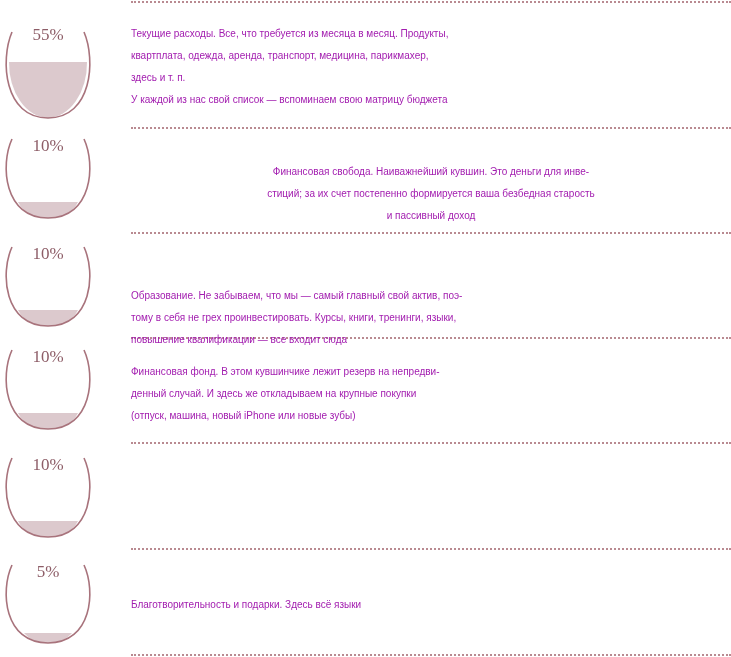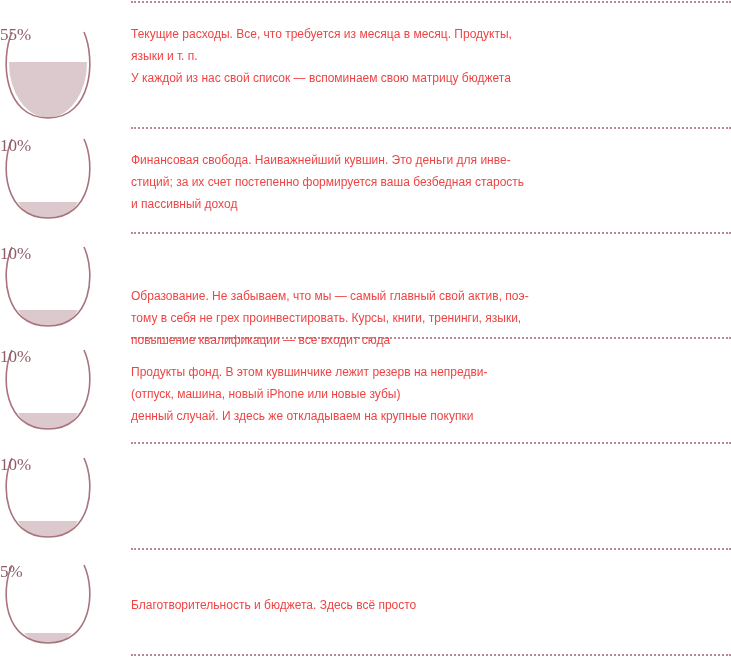--- a/index.html
+++ b/index.html
@@ -1,22 +1,22 @@
 <!DOCTYPE html>
 <html><head>
   <meta charset="utf-8">
   <style>
     html, body { margin: 0; padding: 0; background: #ffffff; }
     body { width: 731px; height: 657px; position: relative; overflow: hidden; font-family: "Liberation Sans", "DejaVu Sans", sans-serif; }
     .dots { position: absolute; left: 131px; right: 0; height: 0; border-top: 2px dotted #b98a91; }
     .row { position: absolute; left: 0; width: 731px; }
     .jar { position: absolute; left: 0; top: 0; width: 96px; height: 100px; }
     .jar svg { position: absolute; left: 0; top: 0; }
-    .pct { position: absolute; left: 0; width: 96px; text-align: left; font-family: "Liberation Serif", "DejaVu Serif", serif; font-size: 17px; color: #8d5d67; }
-    .text { position: absolute; left: 131px; width: 600px; font-size: 12px; line-height: 22px; color: #ef4444; }
+    .pct { position: absolute; left: 0; width: 96px; text-align: center; font-family: "Liberation Serif", "DejaVu Serif", serif; font-size: 17px; color: #8d5d67; }
+    .text { position: absolute; left: 131px; width: 600px; font-size: 10px; line-height: 22px; color: #a21caf; }
   </style>
 </head>
 <body>
 
 <div class="dots" style="top:1px;"></div>
 <div class="dots" style="top:127px;"></div>
 <div class="dots" style="top:232px;"></div>
 <div class="dots" style="top:337px;"></div>
 <div class="dots" style="top:442px;"></div>
 <div class="dots" style="top:548px;"></div>
@@ -25,34 +25,35 @@
 <div class="row" style="top:20px;height:105px;">
   <div class="jar">
     <svg width="96" height="100" viewBox="0 0 96 100">
       <path d="M9 42 L87 42 A40 55 0 0 1 48 98 A40 55 0 0 1 9 42 Z" fill="#dcc9cd"></path>
       <path d="M12 12 C 0 40, 4 98, 48 98 C 92 98, 96 40, 84 12" fill="none" stroke="#a8737c" stroke-width="1.6"></path>
     </svg>
     <div class="pct" style="top:5px;">55%</div>
   </div>
   <div class="text" style="top:3px;">
     <div>Текущие расходы. Все, что требуется из месяца в месяц. Продукты,</div>
-    <div>языки и т. п.</div>
+    <div>квартплата, одежда, аренда, транспорт, медицина, парикмахер,</div>
+    <div>здесь и т. п.</div>
     <div>У каждой из нас свой список — вспоминаем свою матрицу бюджета</div>
   </div>
 </div>
 
 <div class="row" style="top:135px;height:95px;">
   <div class="jar">
     <svg width="96" height="100" viewBox="0 0 96 100">
       <path d="M18 67 L78 67 Q70 83 48 83 Q26 83 18 67 Z" fill="#dcc9cd"></path>
       <path d="M12 4 C 0 30, 4 83, 48 83 C 92 83, 96 30, 84 4" fill="none" stroke="#a8737c" stroke-width="1.6"></path>
     </svg>
     <div class="pct" style="top:1px;">10%</div>
   </div>
-  <div class="text" style="top:14px;">
+  <div class="text" style="top:26px;text-align:center;">
     <div>Финансовая свобода. Наиважнейший кувшин. Это деньги для инве-</div>
     <div>стиций; за их счет постепенно формируется ваша безбедная старость</div>
     <div>и пассивный доход</div>
   </div>
 </div>
 
 <div class="row" style="top:243px;height:95px;">
   <div class="jar">
     <svg width="96" height="100" viewBox="0 0 96 100">
       <path d="M18 67 L78 67 Q70 83 48 83 Q26 83 18 67 Z" fill="#dcc9cd"></path>
@@ -69,23 +70,23 @@
 
 <div class="row" style="top:346px;height:95px;">
   <div class="jar">
     <svg width="96" height="100" viewBox="0 0 96 100">
       <path d="M18 67 L78 67 Q70 83 48 83 Q26 83 18 67 Z" fill="#dcc9cd"></path>
       <path d="M12 4 C 0 30, 4 83, 48 83 C 92 83, 96 30, 84 4" fill="none" stroke="#a8737c" stroke-width="1.6"></path>
     </svg>
     <div class="pct" style="top:1px;">10%</div>
   </div>
   <div class="text" style="top:15px;">
-    <div>Продукты фонд. В этом кувшинчике лежит резерв на непредви-</div>
+    <div>Финансовая фонд. В этом кувшинчике лежит резерв на непредви-</div>
+    <div>денный случай. И здесь же откладываем на крупные покупки</div>
     <div>(отпуск, машина, новый iPhone или новые зубы)</div>
-    <div>денный случай. И здесь же откладываем на крупные покупки</div>
   </div>
 </div>
 
 <div class="row" style="top:454px;height:95px;">
   <div class="jar">
     <svg width="96" height="100" viewBox="0 0 96 100">
       <path d="M18 67 L78 67 Q70 83 48 83 Q26 83 18 67 Z" fill="#dcc9cd"></path>
       <path d="M12 4 C 0 30, 4 83, 48 83 C 92 83, 96 30, 84 4" fill="none" stroke="#a8737c" stroke-width="1.6"></path>
     </svg>
     <div class="pct" style="top:1px;">10%</div>
@@ -94,15 +95,15 @@
 
 <div class="row" style="top:561px;height:95px;">
   <div class="jar">
     <svg width="96" height="100" viewBox="0 0 96 100">
       <path d="M24 72 L72 72 Q64 82 48 82 Q32 82 24 72 Z" fill="#dcc9cd"></path>
       <path d="M12 4 C 0 30, 4 82, 48 82 C 92 82, 96 30, 84 4" fill="none" stroke="#a8737c" stroke-width="1.6"></path>
     </svg>
     <div class="pct" style="top:1px;">5%</div>
   </div>
   <div class="text" style="top:33px;">
-    <div>Благотворительность и бюджета. Здесь всё просто</div>
+    <div>Благотворительность и подарки. Здесь всё языки</div>
   </div>
 </div>
 
 </body></html>

